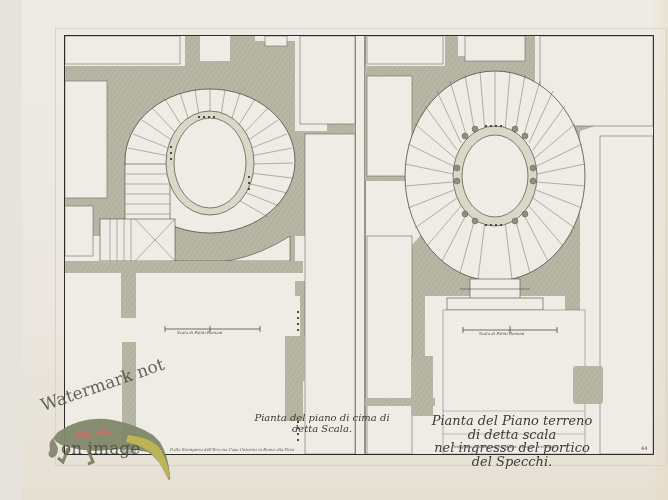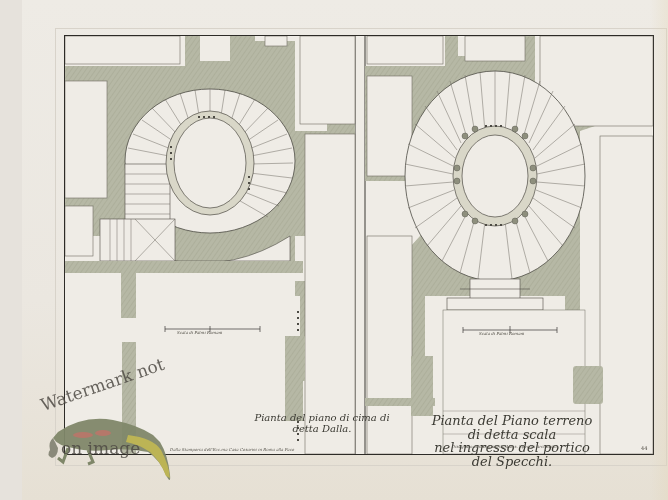--- a/index.html
+++ b/index.html
@@ -260,21 +260,21 @@
         </g>
       </g>
     </svg>
   </div>
 
   <div class="scale-label scale-l">Scala di Palmi Romani</div>
   <div class="scale-label scale-r">Scala di Palmi Romani</div>
 
   <div class="caption cap-left">
     <div>Pianta del piano di cima di</div>
-    <div>detta Dalla.</div>
+    <div>detta Scala.</div>
   </div>
   <div class="caption cap-right">
     <div>Pianta del Piano terreno di detta scala</div>
     <div>nel ingresso del portico del Specchi.</div>
   </div>
 
   <div class="small-credit credit-left">Dalla Stamperia dell'Ecc.ma Casa Cesarini in Roma alla Pace</div>
   <div class="small-credit credit-right">Disegnato et intagliato da Aless. Specchi Architetto</div>
   <div class="plate-num">44</div>
   <div class="pencil-num">125</div>

